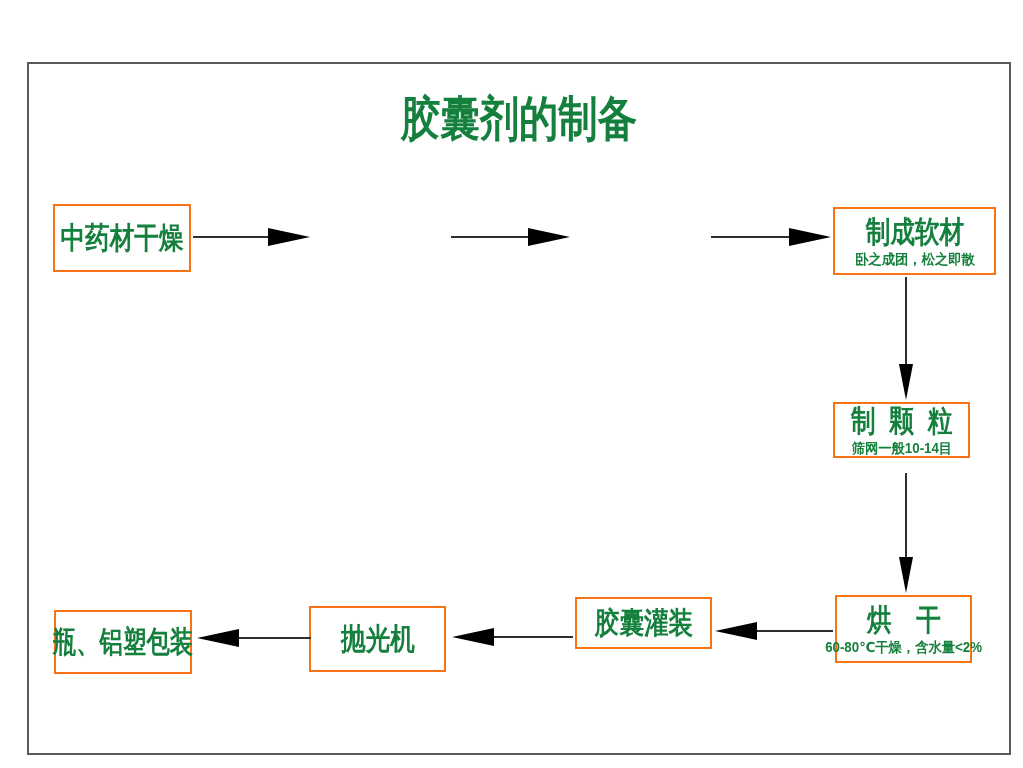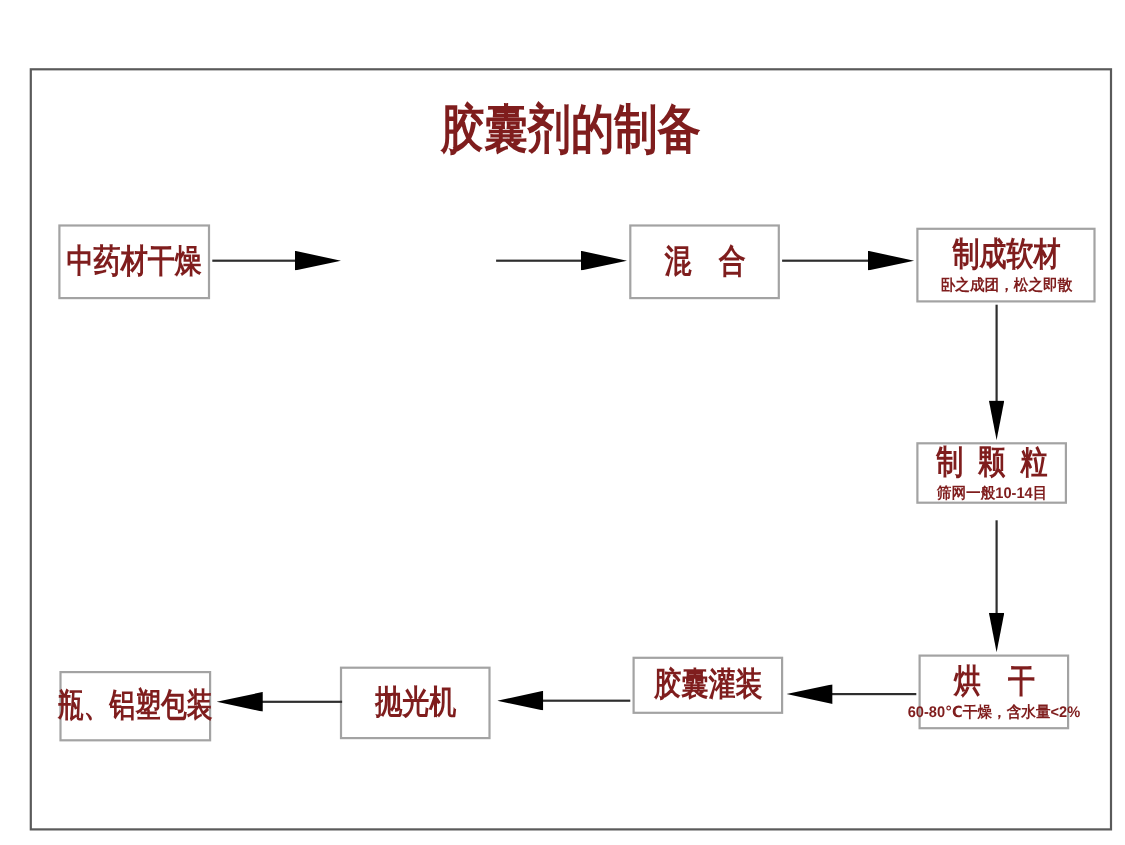--- a/index.html
+++ b/index.html
@@ -2,21 +2,21 @@
 <html><head>
 <meta charset="utf-8">
 <style>
   html, body { margin: 0; padding: 0; background: #ffffff; }
   #canvas {
     position: relative;
     width: 1023px;
     height: 768px;
     background: #ffffff;
     font-family: "Liberation Sans", "DejaVu Sans", sans-serif;
-    color: #7f1d1d;
+    color: #15803d;
     overflow: hidden;
   }
   .frame {
     position: absolute;
     left: 27px; top: 62px;
     width: 984px; height: 693px;
     border: 2px solid #5a5a5a;
     box-sizing: border-box;
     background: #ffffff;
   }
@@ -27,21 +27,21 @@
     text-align: center;
     font-size: 48px;
     font-weight: bold;
     line-height: 62px;
     transform: scaleX(0.82);
     transform-origin: 50% 50%;
     white-space: pre;
   }
   .node {
     position: absolute;
-    border: 2px solid #a3a3a3;
+    border: 2px solid #f97316;
     background: #ffffff;
     box-sizing: border-box;
     display: flex;
     flex-direction: column;
     align-items: center;
     justify-content: center;
     overflow: visible;
   }
   .box-label {
     font-size: 30px;
@@ -108,23 +108,20 @@
 <body>
 
 <div id="canvas">
   <div class="frame"></div>
 
   <div class="title">胶囊剂的制备</div>
 
   <div class="node" id="n-drying">
     <span class="box-label">中药材干燥</span>
   </div>
-  <div class="node" id="n-mixing">
-    <span class="box-label">混　合</span>
-  </div>
   <div class="node two-line" id="n-soft">
     <span class="box-label">制成软材</span>
     <span class="box-note">卧之成团，松之即散</span>
   </div>
 
   <div class="node two-line" id="n-granulate">
     <span class="box-label">制  颗  粒</span>
     <span class="box-note">筛网一般10-14目</span>
   </div>
   <div class="node two-line" id="n-oven">

